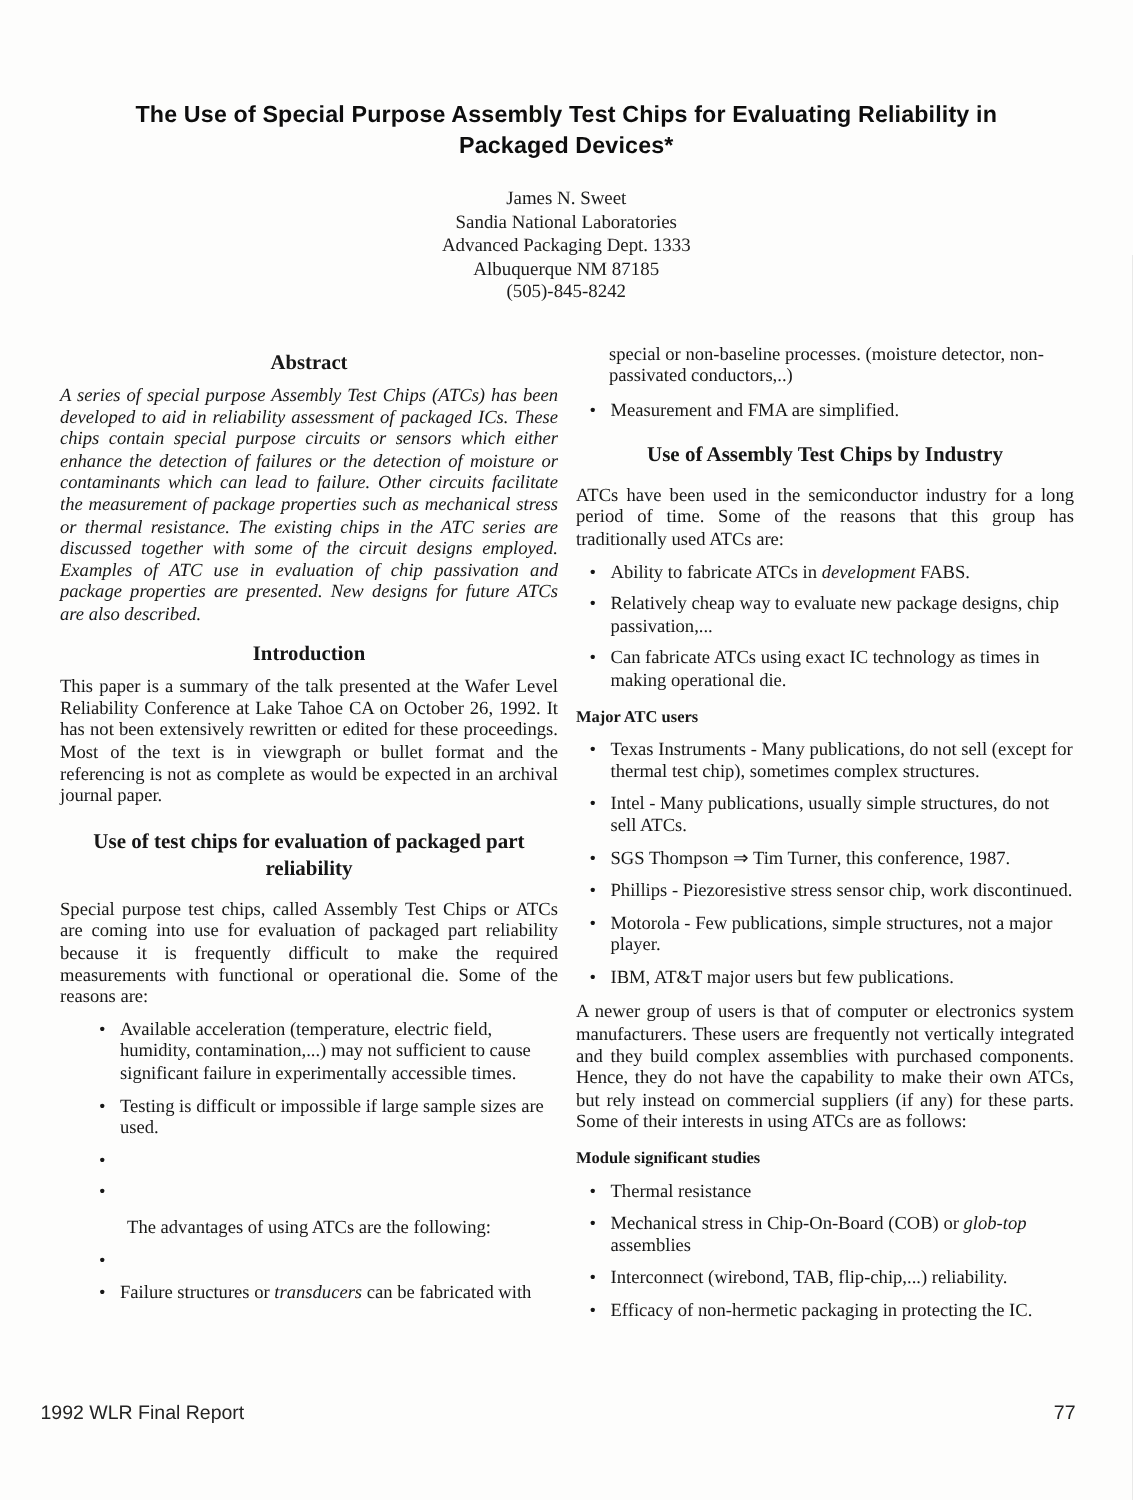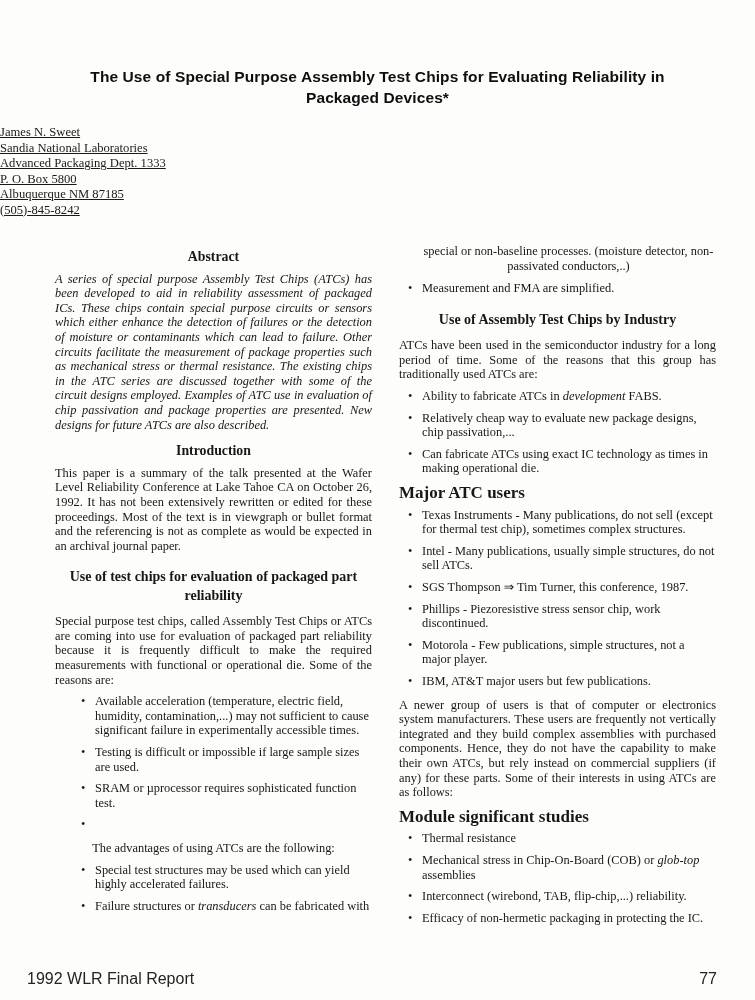--- a/index.html
+++ b/index.html
@@ -18,94 +18,93 @@
     text-align:center;
     font-family:"Liberation Sans",sans-serif;
     font-weight:bold;
     font-size:15.5px;
     line-height:21px;
     color:#0e0e0e;
     letter-spacing:.1px;
   }
   .authors{
     margin-top:17px;
+    text-align:center;
     font-family:"Liberation Serif",serif;
     font-size:12.6px;
     line-height:15.5px;
     color:#1a1a1a;
-    text-decoration:underline;
   }
   .cols{
     display:flex;
     gap:12px;
     margin:26px 39px 0 40px;
     font-family:"Liberation Serif",serif;
     font-size:12.4px;
     line-height:14.6px;
     color:#171717;
   }
-  .col{flex:1 1 0;min-width:0;margin-left:15px;}
+  .col{flex:1 1 0;min-width:0;}
   .p{ text-align:justify; margin:0; }
   .h-center{
     font-weight:bold;
     text-align:center;
     font-size:13.8px;
     margin:12px 0 7px;
   }
   .h-first{margin-top:6px;}
   .h-big{
     font-weight:bold;
     text-align:center;
     font-size:14px;
     line-height:18.5px;
     margin:15px 6px 9px;
   }
   .h-sub{
     font-weight:bold;
-    font-size:17px;
+    font-size:11px;
     margin:10px 0 1px;
   }
   .bullet{
     display:flex;
     margin-top:7px;
     text-align:left;
   }
   .col-left .bullet{padding-left:26px;}
   .col-right .bullet{padding-left:9px;}
   .bm{flex:0 0 14px;}
   .bt{flex:1 1 auto;min-width:0;}
-  .cont{padding-left:22px;text-align:center;margin:0;}
+  .cont{padding-left:22px;text-align:left;margin:0;}
   .lead{margin-top:9px;text-align:center;}
   .mt8{margin-top:8px;}
   .italic{font-style:italic;}
   .footer{
     position:absolute;
-    left:27px;right:38px;top:970px;
+    left:27px;right:38px;top:934px;
     display:flex;
     justify-content:space-between;
     font-family:"Liberation Sans",sans-serif;
-    font-size:16px;
+    font-size:13px;
     color:#242424;
   }
 </style>
 </head>
 <body>
 
 <div class="page">
 
   <div class="title">
     <div>The Use of Special Purpose Assembly Test Chips for Evaluating Reliability in</div>
     <div>Packaged Devices*</div>
   </div>
 
   <div class="authors">
     <div>James N. Sweet</div>
     <div>Sandia National Laboratories</div>
     <div>Advanced Packaging Dept. 1333</div>
-    <div>P. O. Box 5800</div>
     <div>Albuquerque NM 87185</div>
     <div>(505)-845-8242</div>
   </div>
 
   <div class="cols">
 
     <div class="col col-left">
 
       <div class="h-center h-first">Abstract</div>
       <p class="p italic">A series of special purpose Assembly Test Chips (ATCs) has been developed to aid in reliability assessment of packaged ICs. These chips contain special purpose circuits or sensors which either enhance the detection of failures or the detection of moisture or contaminants which can lead to failure. Other circuits facilitate the measurement of package properties such as mechanical stress or thermal resistance. The existing chips in the ATC series are discussed together with some of the circuit designs employed. Examples of ATC use in evaluation of chip passivation and package properties are presented. New designs for future ATCs are also described.</p>
@@ -119,31 +118,29 @@
       <div class="bullet">
         <span class="bm">•</span>
         <span class="bt">Available acceleration (temperature, electric field, humidity, contamination,...) may not sufficient to cause significant failure in experimentally accessible times.</span>
       </div>
       <div class="bullet">
         <span class="bm">•</span>
         <span class="bt">Testing is difficult or impossible if large sample sizes are used.</span>
       </div>
       <div class="bullet">
         <span class="bm">•</span>
-        <span class="bt">SRAM or µprocessor requires sophisticated function test.</span>
       </div>
       <div class="bullet">
         <span class="bm">•</span>
       </div>
 
       <p class="p lead">The advantages of using ATCs are the following:</p>
 
       <div class="bullet">
         <span class="bm">•</span>
-        <span class="bt">Special test structures may be used which can yield highly accelerated failures.</span>
       </div>
       <div class="bullet">
         <span class="bm">•</span>
         <span class="bt"><span>Failure structures or </span><i>transducers</i><span> can be fabricated with</span></span>
       </div>
 
     </div>
 
     <div class="col col-right">
 

